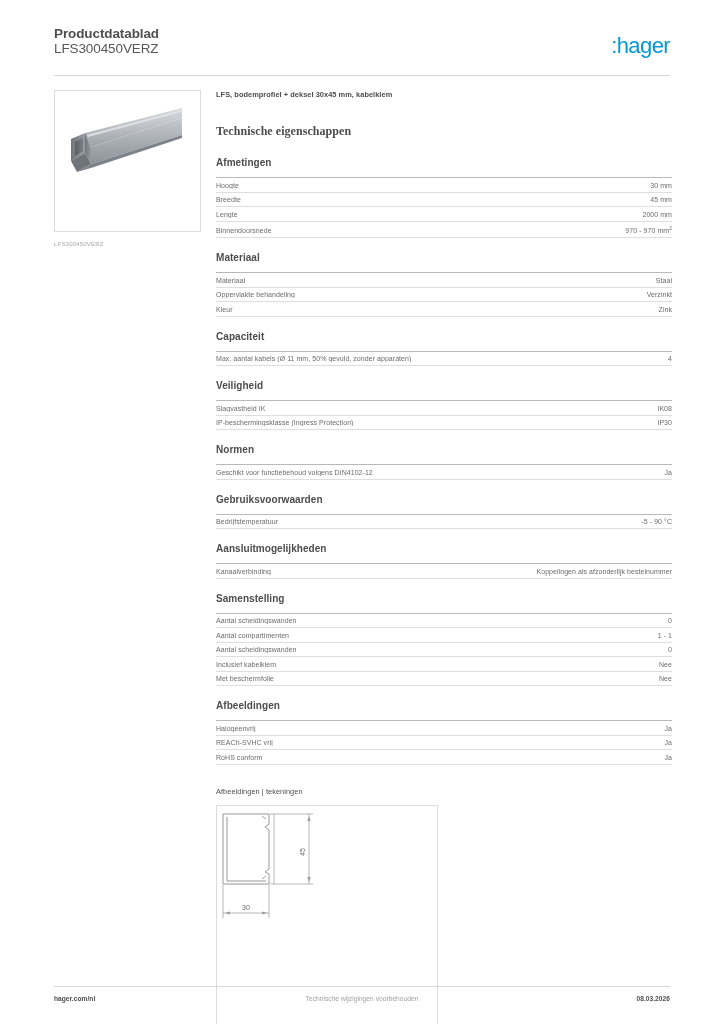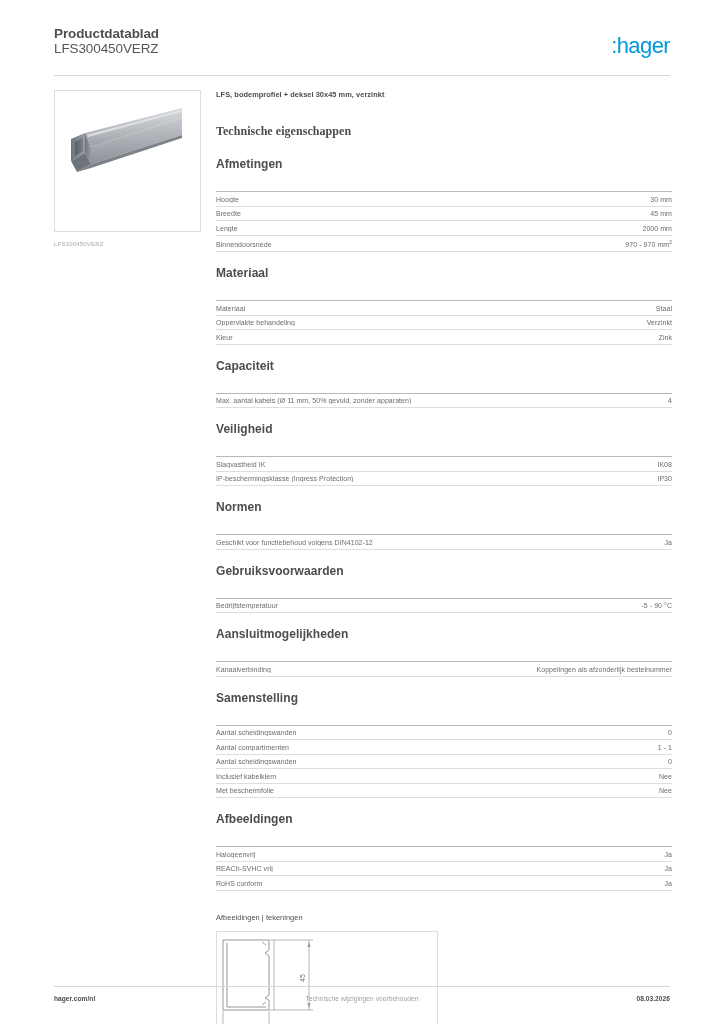--- a/index.html
+++ b/index.html
@@ -113,24 +113,24 @@
     font-size: 12px;
     font-weight: bold;
     color: #4d4d4d;
     letter-spacing: 0.05px;
     margin: 0 0 18px 0;
     font-family: Liberation Serif, serif;
   }
 
   .spec-group { margin: 0 0 14px 0; }
   .group-head {
-    font-size: 12px;
-    font-weight: bold;
-    color: #4d4d4d;
-    padding-bottom: 20px;
+    font-size: 10px;
+    font-weight: bold;
+    color: #4d4d4d;
+    padding-bottom: 9px;
     border-bottom: 1px solid #b9b9b9;
     letter-spacing: 0.05px;
   }
   .spec-row {
     display: flex;
     align-items: baseline;
     justify-content: space-between;
     border-bottom: 1px solid #dedede;
     padding: 3.5px 0 3px 0;
     font-size: 7px;
@@ -257,21 +257,21 @@
         <polygon points="22,81 36,73 127,44 127,47 36,77" fill="#7e838a"></polygon>
 
         <polygon points="32,44 126,19 126,21 33,46" fill="#e7e9eb" opacity="0.75"></polygon>
       </svg>
     </div>
     <div class="photo-caption">LFS300450VERZ</div>
   </div>
 
   <div class="spec-col">
 
-    <div class="product-name">LFS, bodemprofiel + deksel 30x45 mm, verzinkt</div>
+    <div class="product-name">LFS, bodemprofiel + deksel 30x45 mm, kabelklem</div>
     <div class="section-title">Technische eigenschappen</div>
 
     <div id="spec-groups-container">
         <div class="spec-group">
           <div class="group-head">Afmetingen</div>
           <div class="spec-row">
             <div class="spec-label">Hoogte</div>
             <div class="spec-value">30 mm</div>
           </div>
           <div class="spec-row">

